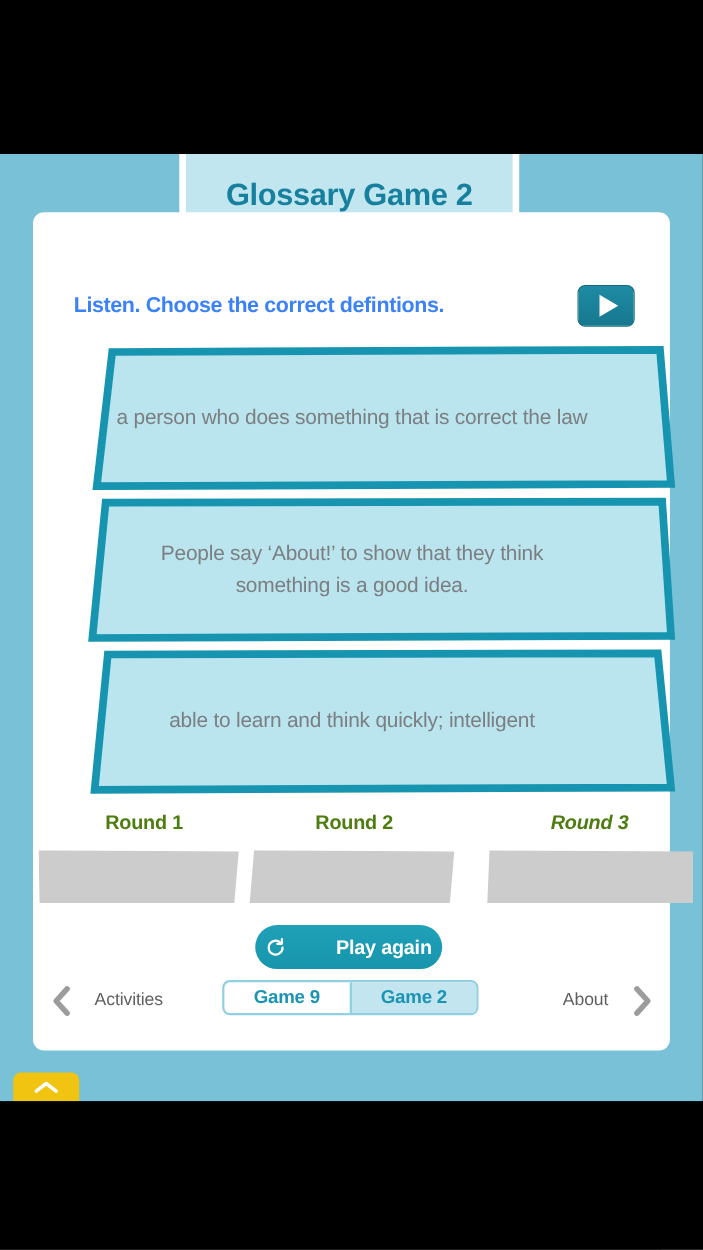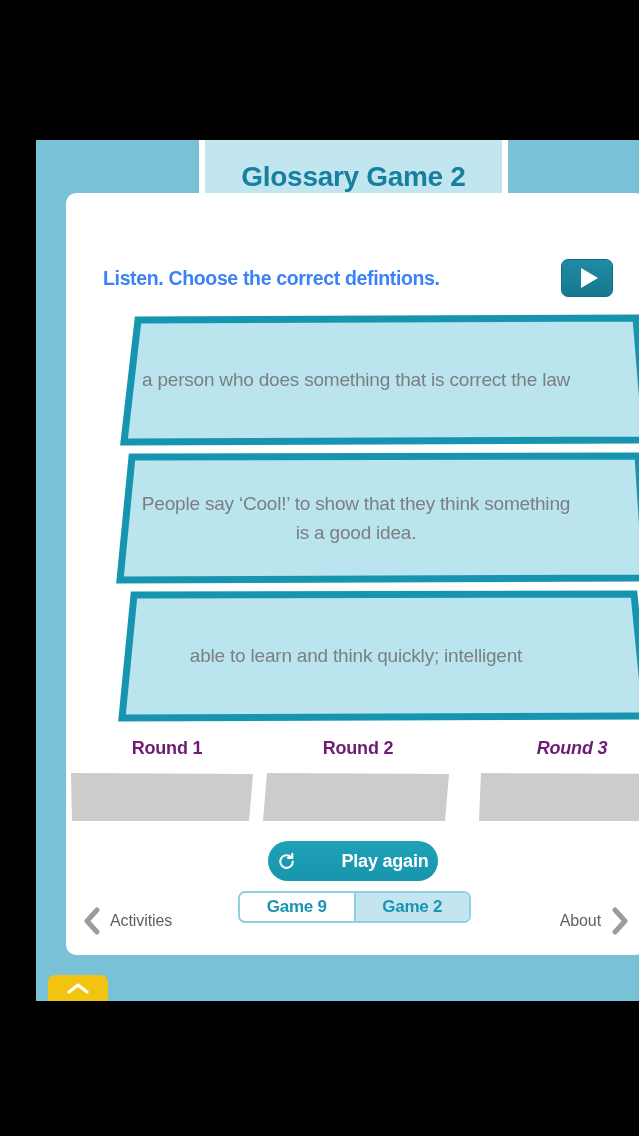--- a/index.html
+++ b/index.html
@@ -6,21 +6,20 @@
   html, body {
     width: 639px; height: 1136px;
     background: #000000;
     font-family: "Liberation Sans", sans-serif;
     overflow: hidden;
   }
   #screen {
     position: relative;
     width: 601px; height: 1136px;
     background: #000000;
-    margin-left: 36px;
   }
   
   #app-bg {
     position: absolute;
     left: 0; top: 140px;
     width: 639px; height: 861px;
     background: #79c1d6;
   }
   
   #title-tab {
@@ -123,21 +122,21 @@
     width: 192px;
     top: 0;
   }
   #round-col-0 { left: 5px; }
   #round-col-1 { left: 196px; }
   #round-col-2 { left: 410px; font-style: italic; }
   .round-label {
     text-align: center;
     font-size: 18px;
     font-weight: bold;
-    color: #701a75;
+    color: #4d7c0f;
     letter-spacing: -0.2px;
     height: 26px;
   }
   .round-slot {
     position: relative;
     margin-top: 9px;
     width: 192px; height: 49px;
   }
   .round-slot svg { display:block; width: 100%; height: 100%; }
 
@@ -167,25 +166,25 @@
   }
 
   
   #bottom-nav {
     position: absolute;
     left: 0; top: 697px;
     width: 579px; height: 48px;
   }
   .nav-side {
     position: absolute;
-    top: 11px;
+    top: 0;
     height: 40px;
     display: flex;
     align-items: center;
-    gap: 8px;
+    gap: 20px;
     cursor: pointer;
   }
   #nav-prev { left: 16px; }
   #nav-next { right: 16px; justify-content: space-between; }
   .nav-label {
     font-size: 16px;
     color: #5d5f61;
     letter-spacing: -0.1px;
   }
   .chev { width: 20px; height: 28px; display:block; }
@@ -254,21 +253,21 @@
       <svg viewBox="0 0 536 128" preserveAspectRatio="none">
         <polygon points="50,4 548,2 558,124 36,126" fill="#bae4ee" stroke="#1795b0" stroke-width="7"></polygon>
       </svg>
       <div class="card-text">a person who does something that is correct the law</div>
     </div>
 
     <div class="card" id="card-1">
       <svg viewBox="0 0 536 128" preserveAspectRatio="none">
         <polygon points="44,3 550,2 558,124 32,126" fill="#bae4ee" stroke="#1795b0" stroke-width="7"></polygon>
       </svg>
-      <div class="card-text">People say ‘Cool!’ to show that they think something is a good idea.</div>
+      <div class="card-text">People say ‘About!’ to show that they think something is a good idea.</div>
     </div>
 
     <div class="card" id="card-2">
       <svg viewBox="0 0 536 128" preserveAspectRatio="none">
         <polygon points="46,3 546,2 558,124 34,126" fill="#bae4ee" stroke="#1795b0" stroke-width="7"></polygon>
       </svg>
       <div class="card-text">able to learn and think quickly; intelligent</div>
     </div>
 
     <div id="rounds">

